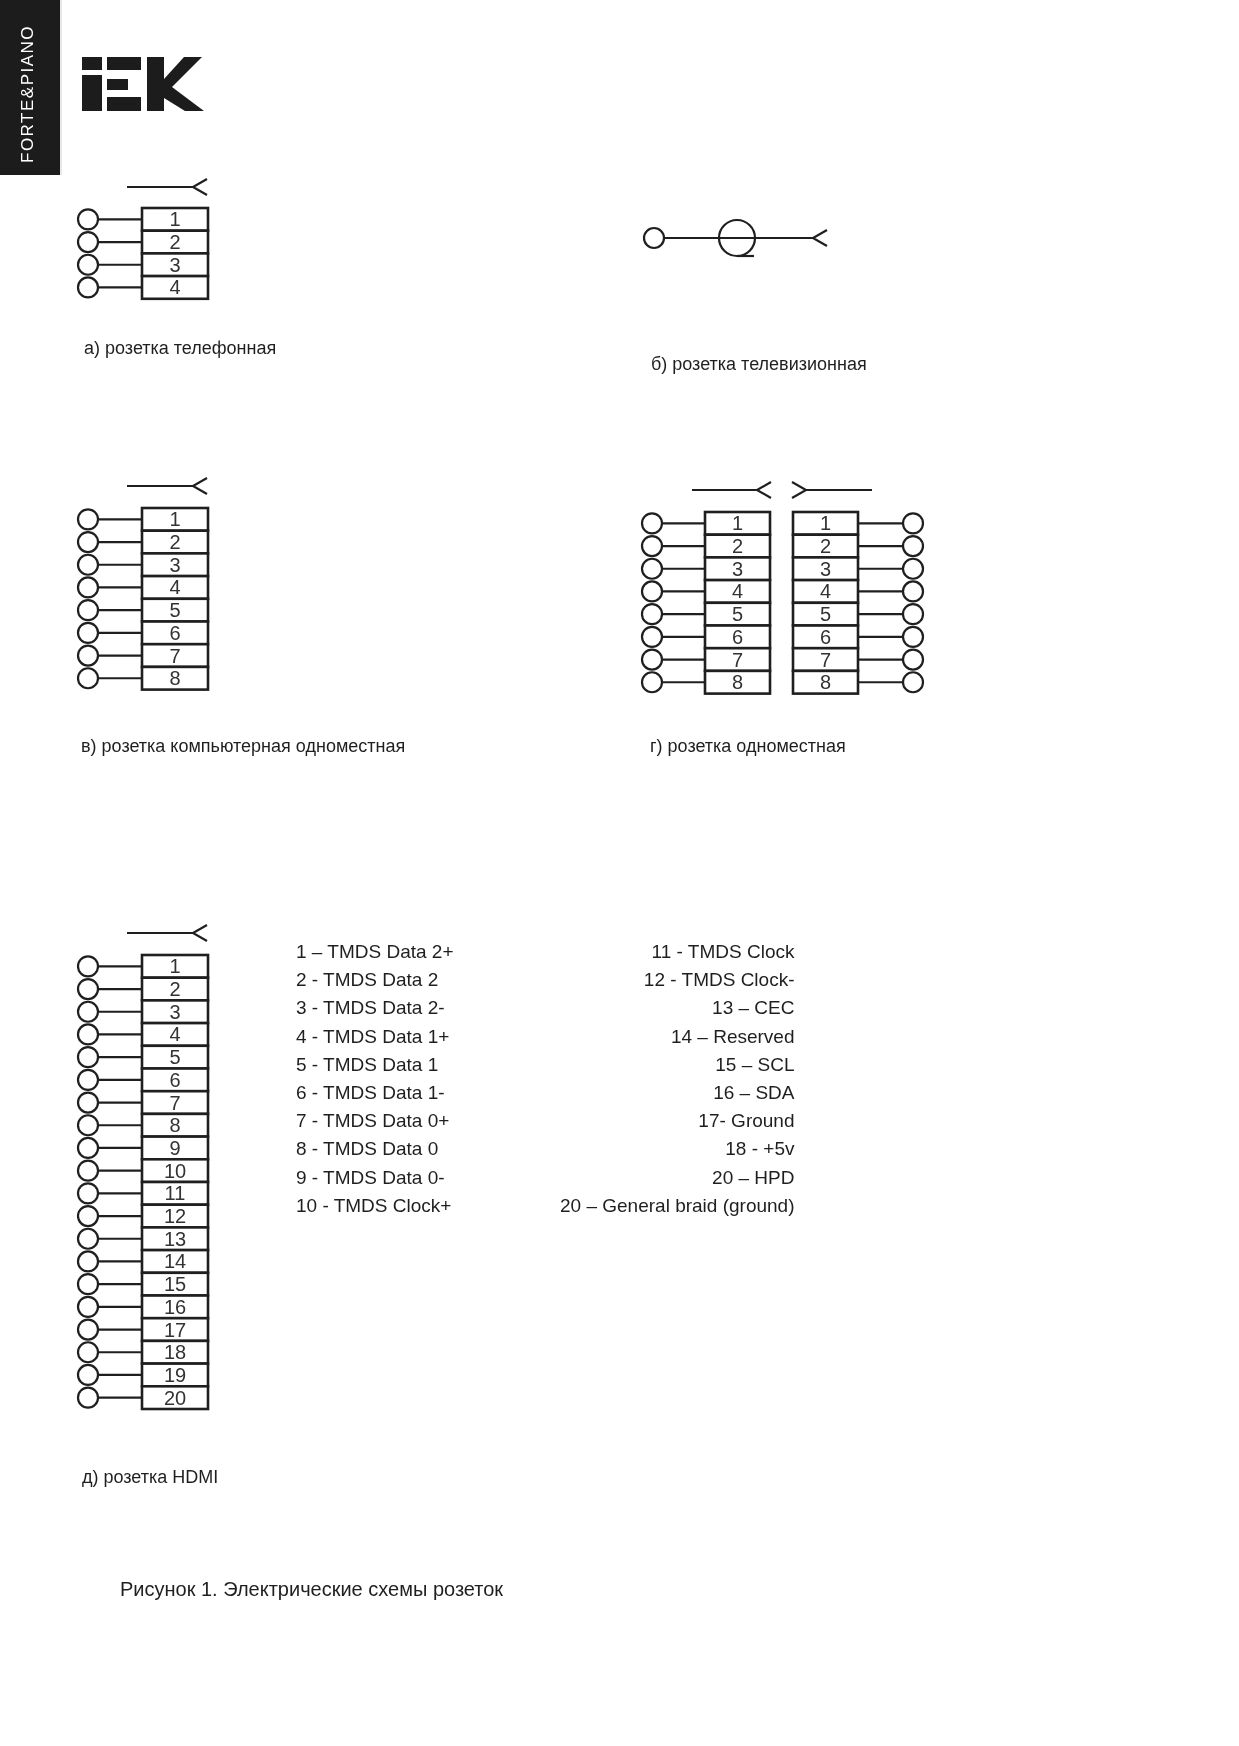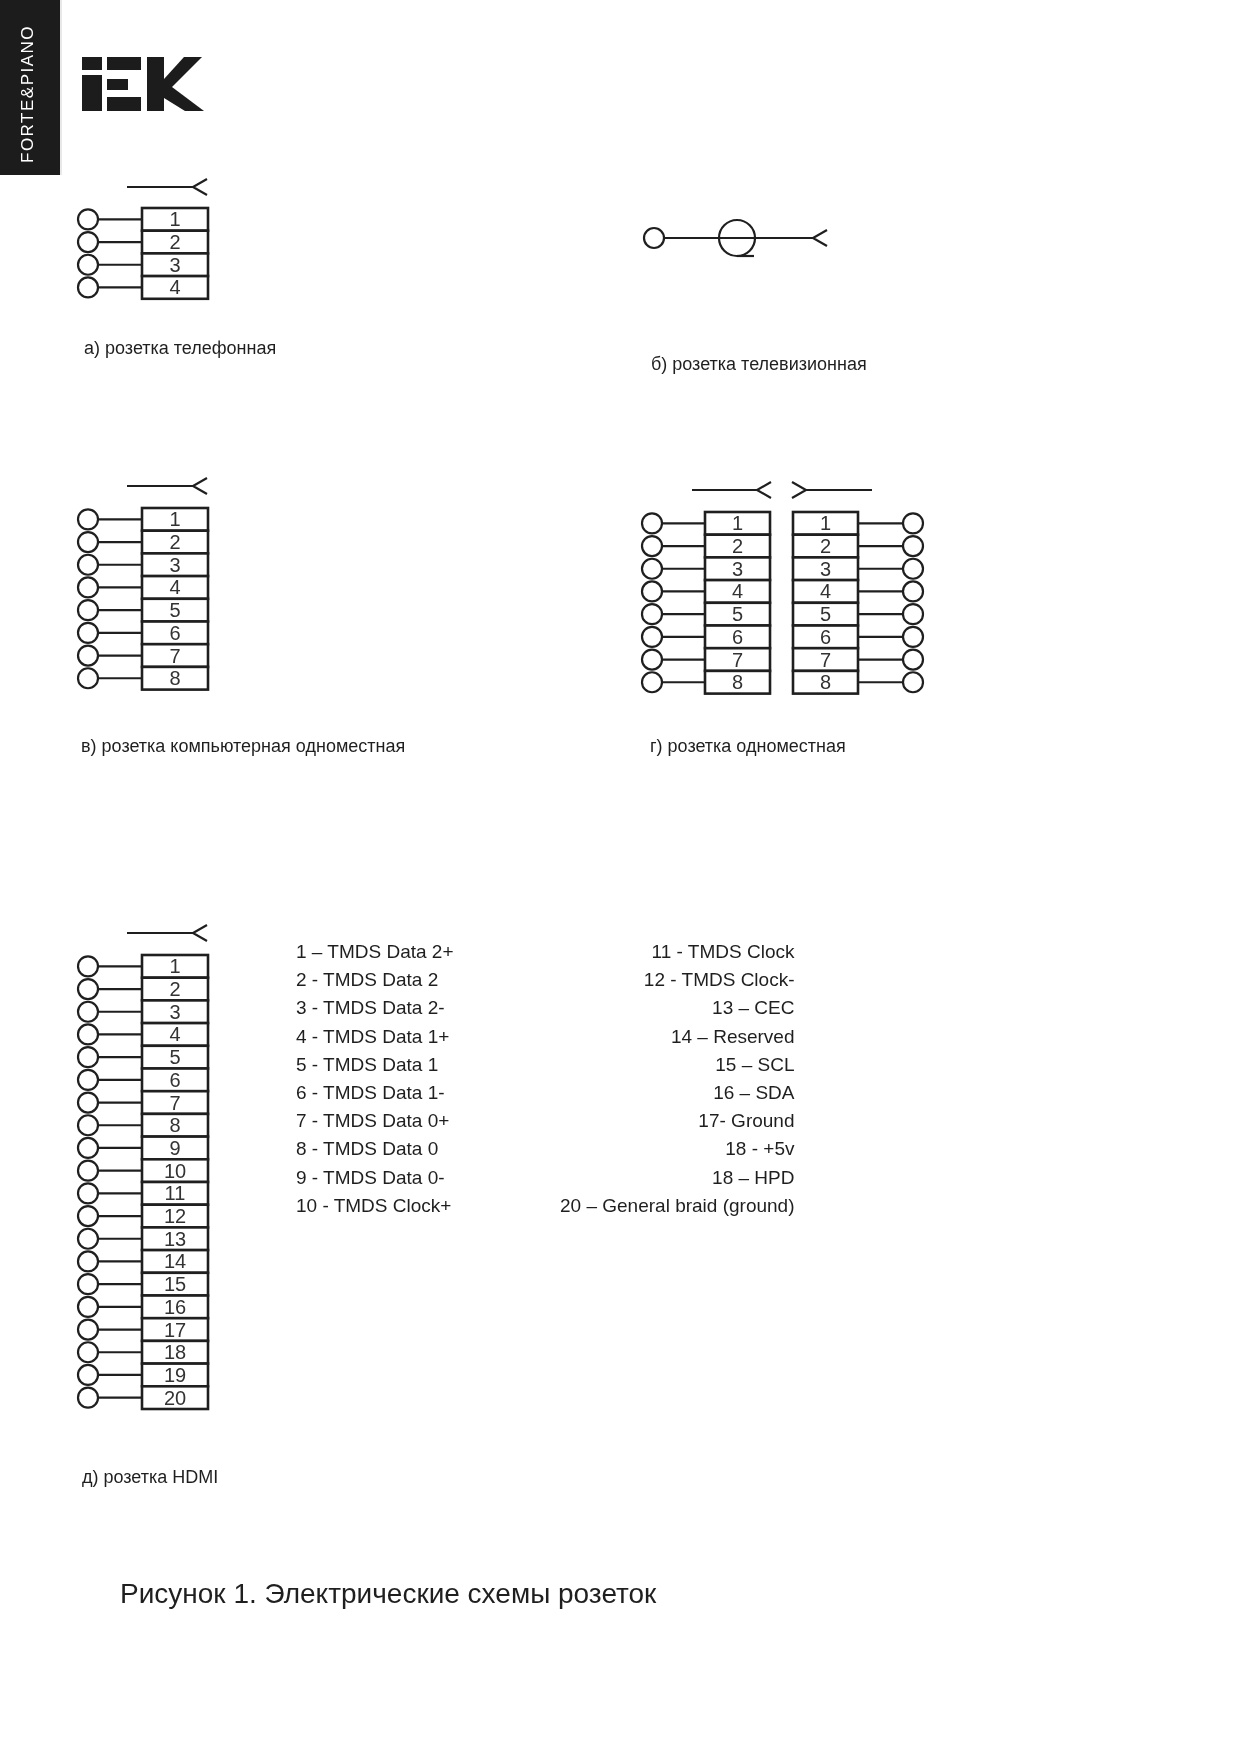--- a/index.html
+++ b/index.html
@@ -23,21 +23,21 @@
   .t{font-family:"Liberation Sans",sans-serif;font-size:20px;fill:#333;text-anchor:middle;}
   .cap{position:absolute;font-size:18px;white-space:nowrap;}
   #cap-a{left:84px;top:338px;}
   #cap-b{left:651px;top:338px;margin-top:16px;}
   #cap-v{left:81px;top:736px;}
   #cap-g{left:650px;top:736px;}
   #cap-d{left:82px;top:1467px;}
   .legend{position:absolute;top:924px;font-size:19px;line-height:28.2px;white-space:nowrap;margin-top:14px;}
   #legend-left{left:296px;}
   #legend-right{left:560px;text-align:right;}
-  .figcap{position:absolute;left:120px;top:1578px;font-size:28px;white-space:nowrap;}
+  .figcap{position:absolute;left:120px;top:1578px;font-size:20px;white-space:nowrap;}
 </style>
 </head>
 <body>
 
 <div class="page">
 
   <div class="sidebar">
     <div class="sidebar-text">FORTE&amp;PIANO</div>
   </div>
 
@@ -292,18 +292,18 @@
     </div>
   <div id="legend-right" class="legend">
       <div>11 - TMDS Clock</div>
       <div>12 - TMDS Clock-</div>
       <div>13 – CEC</div>
       <div>14 – Reserved</div>
       <div>15 – SCL</div>
       <div>16 – SDA</div>
       <div>17- Ground</div>
       <div>18 - +5v</div>
-      <div>18 – HPD</div>
+      <div>20 – HPD</div>
       <div>20 – General braid (ground)</div>
     </div>
 
   <div class="figcap">Рисунок 1. Электрические схемы розеток</div>
 </div>
 
 </body></html>

